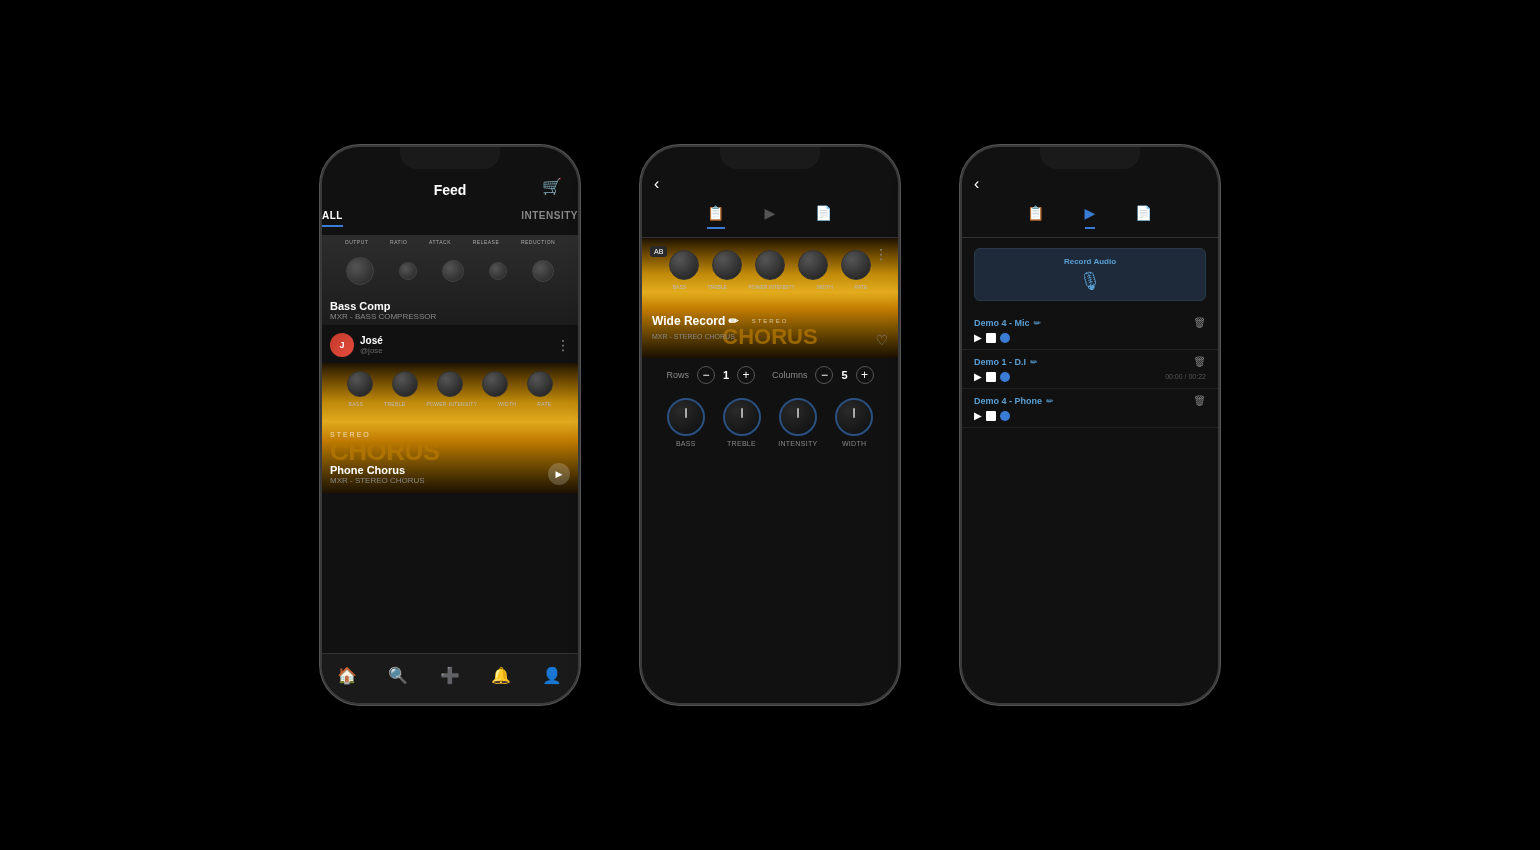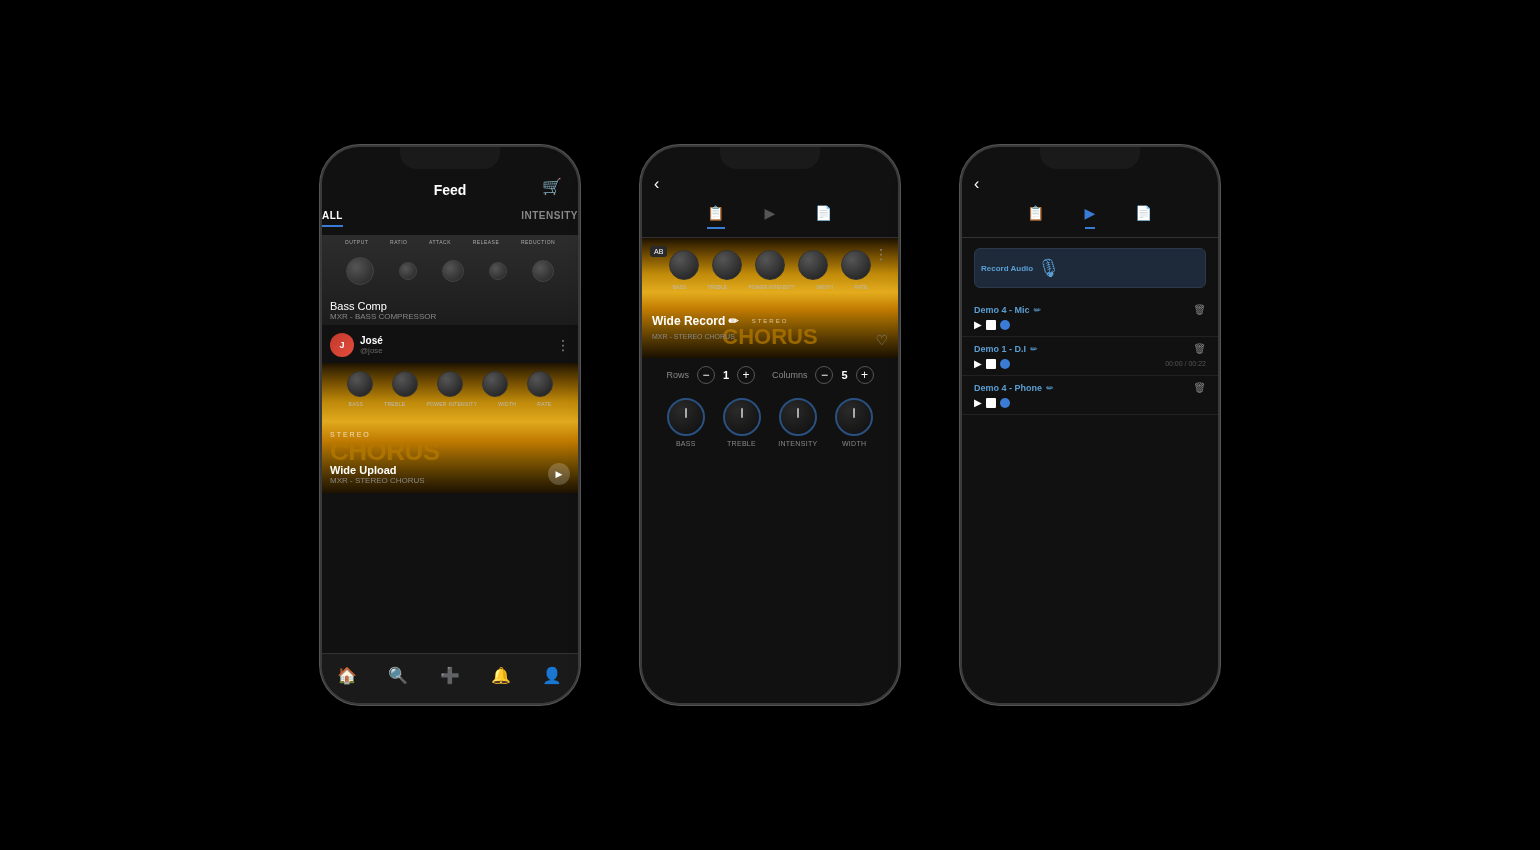--- a/index.html
+++ b/index.html
@@ -124,21 +124,21 @@
       justify-content: space-around;
       padding: 4px 12px;
       flex: 1;
     }
     .bass-comp-info {
       padding: 4px 8px;
     }
     .bass-comp-title {
       color: #fff;
       font-size: 11px;
-      font-weight: 400;
+      font-weight: 700;
     }
     .bass-comp-subtitle {
       color: #888;
       font-size: 8px;
       text-transform: uppercase;
     }
 
     
     .post-header {
       display: flex;
@@ -390,20 +390,21 @@
       gap: 8px;
       padding: 10px 12px;
     }
     .record-btn {
       flex: 1;
       background: #1e2a3a;
       border: 1px solid #2a3a4a;
       border-radius: 6px;
       padding: 8px 6px;
       display: flex;
+      flex-direction: column;
       align-items: center;
       gap: 4px;
     }
     .record-btn-label { color: #5a9fd4; font-size: 8px; font-weight: 600; }
     .record-icon { color: #5a9fd4; font-size: 18px; }
 
     .demo-item {
       padding: 6px 12px;
       border-bottom: 1px solid #222;
     }
@@ -543,21 +544,21 @@
       <div class="chorus-label-row" style="position:relative;z-index:2;">
         <span class="chorus-label">BASS</span>
         <span class="chorus-label">TREBLE</span>
         <span class="chorus-label">POWER INTENSITY</span>
         <span class="chorus-label">WIDTH</span>
         <span class="chorus-label">RATE</span>
       </div>
       <div style="position:relative;z-index:2;flex:1;display:flex;flex-direction:column;justify-content:flex-end;padding:4px 8px 8px;">
         <div class="stereo-text">STEREO</div>
         <div class="chorus-big-text">CHORUS</div>
-        <div class="wide-chorus-title">Wide Upload</div>
+        <div class="wide-chorus-title">Phone Chorus</div>
         <div class="wide-chorus-sub">MXR - STEREO CHORUS</div>
       </div>
       <div class="play-btn-overlay">▶</div>
     </div>
 
     <div class="bottom-nav">
       <span class="nav-icon">🏠</span>
       <span class="nav-icon dim">🔍</span>
       <span class="nav-icon dim">➕</span>
       <span class="nav-icon dim">🔔</span>

